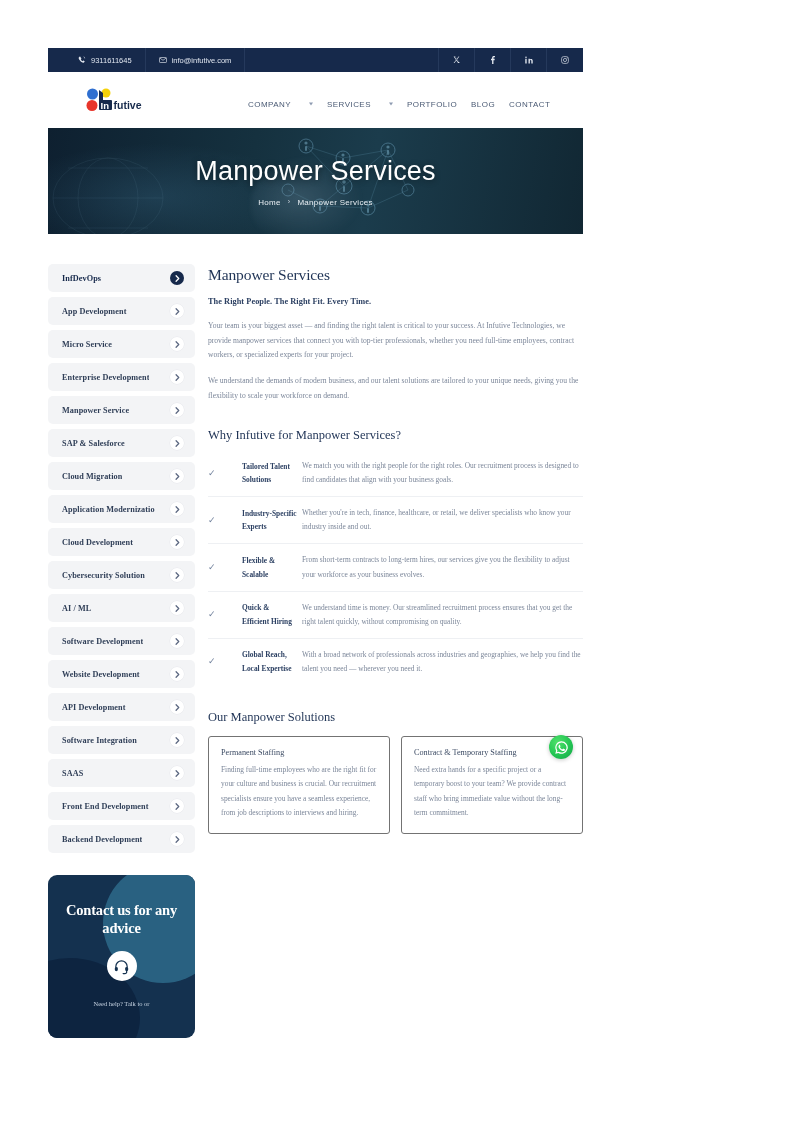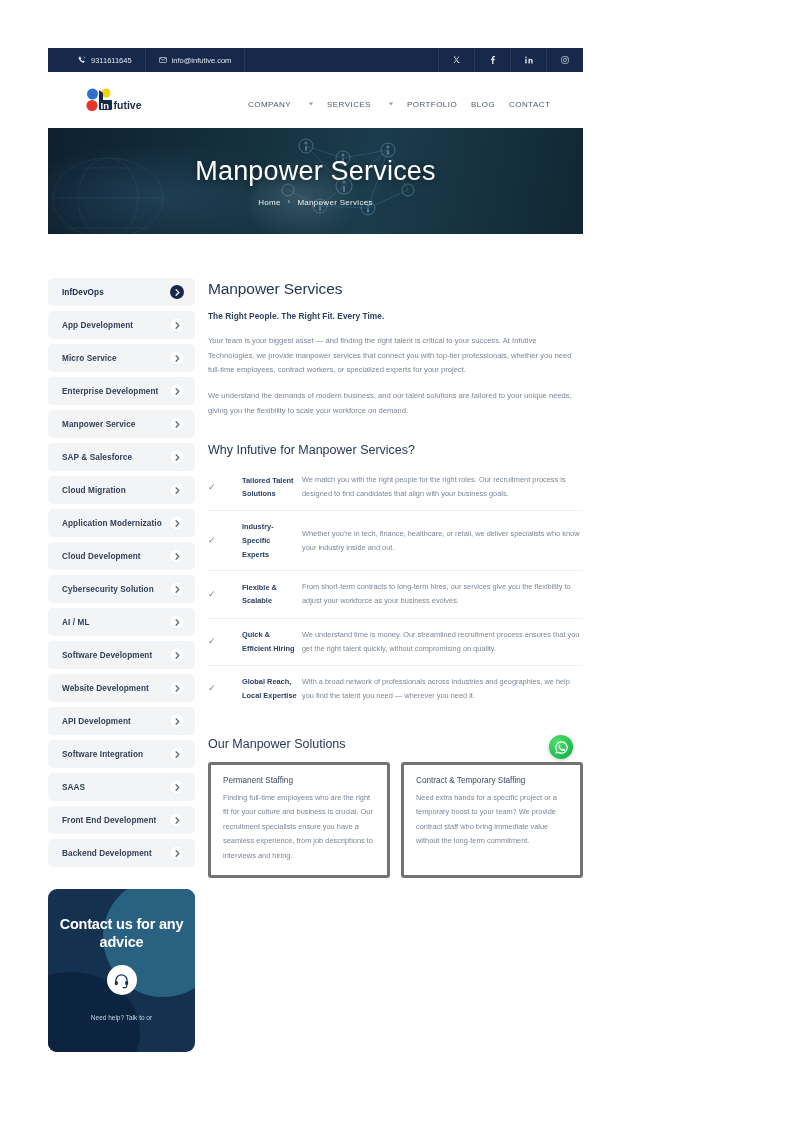--- a/index.html
+++ b/index.html
@@ -74,21 +74,21 @@
     text-shadow: 0 1px 6px rgba(0,0,0,.45);
   }
   .crumb {
     position:absolute; width:100%; top:70px; text-align:center;
     font-size: 8px; color:#e8eef3; letter-spacing:.3px;
     display:flex; align-items:flex-start; justify-content:center; gap:7px;
   }
   .crumb .sep { font-size:7px; opacity:.85; }
 
   
-  .content { display:flex; gap:13px; padding-top: 44px; }
+  .content { display:flex; gap:13px; padding-top: 30px; font-family: Liberation Serif, serif; }
   .side { width: 147px; flex:none; }
   .main { flex:1; padding-top:2px; }
 
   
   .s-item {
     height: 28px; background:#f3f4f6; border-radius:5px;
     display:flex; align-items:center; justify-content:space-between;
     padding: 0 11px 0 14px; margin-bottom: 5px; cursor:pointer;
   }
   .s-label { font-size:8.2px; color:#2f3e57; font-weight:700; letter-spacing:.1px;
@@ -135,21 +135,21 @@
     padding: 9px 0; border-bottom:1px solid #eef0f3;
   }
   .feat:last-child { border-bottom:none; }
   .f-check { width:14px; flex:none; color:#6f7f9b; font-size:9px; line-height:1; }
   .f-name { width:56px; flex:none; font-size:7.4px; line-height:1.85;
             font-weight:700; color:#2d4163;margin-left:20px; }
   .f-desc { flex:1; font-size:7.4px; line-height:1.9; color:#7b8699; padding-left:4px; }
 
   .cards { display:flex; gap:11px; margin-top:11px; }
   .card {
-    flex:1; border:3px solid #737373; border-radius:3px;
+    flex:1; border:1px solid #737373; border-radius:3px;
     padding: 11px 12px 12px 12px; background:#fff;
   }
   .c-title { font-size:8.2px; color:#3b4a63; margin-bottom:6px; }
   .c-body { font-size:7.4px; line-height:1.95; color:#7b8699; }
 
   
   .wa {
     position:absolute; left:549px; top:735px;
     width:24px;height:24px;border-radius:50%;
     background: radial-gradient(circle at 35% 30%, #4ee06a, #22c552 55%, #16a34a);

